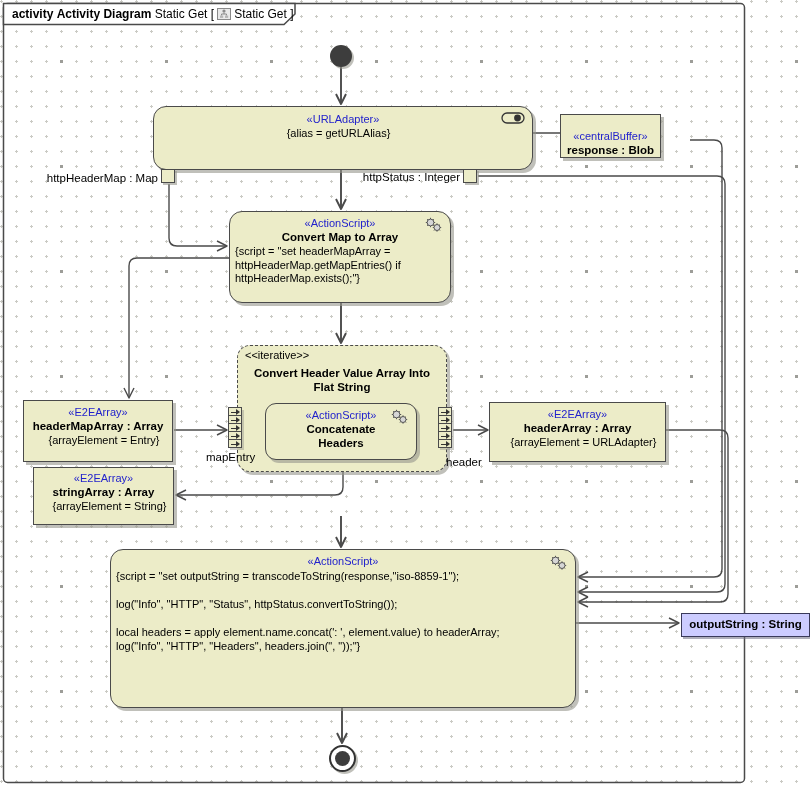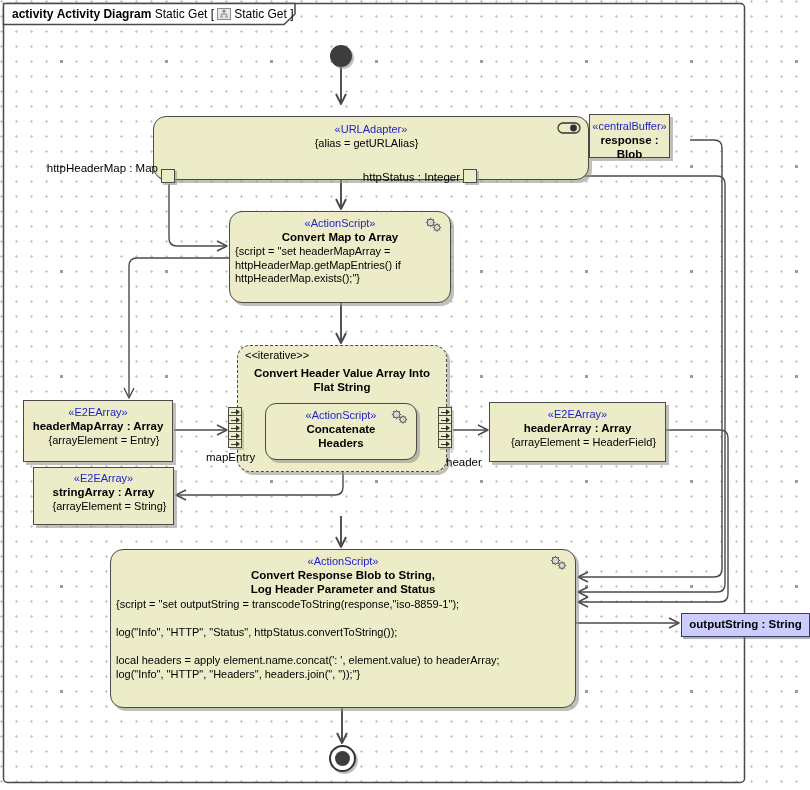--- a/index.html
+++ b/index.html
@@ -142,37 +142,37 @@
         <circle cx="7" cy="3" r="1.6" fill="#8a8a8a"></circle>
         <path d="M7,4.5 V6 M4.5,6 H9.5 M4.5,6 V7.5 M9.5,6 V7.5" stroke="#8a8a8a" fill="none"></path>
         <rect x="3" y="7.5" width="3.2" height="2.4" fill="#b5b5b5"></rect>
         <rect x="8" y="7.5" width="3.2" height="2.4" fill="#b5b5b5"></rect>
       </svg><span>Static Get</span>
     <span>]</span>
   </div>
 
   <div class="initial"></div>
 
-  <div class="node round" style="left:153px;top:116px;width:436px;height:64px;padding-top:5px;">
+  <div class="node round" style="left:153px;top:106px;width:380px;height:64px;padding-top:5px;">
     <div class="stereo">«URLAdapter»</div>
     <div class="tag-right">{alias = getURLAlias}</div>
     <span class="corner-icon">
       <svg width="24" height="12" viewBox="0 0 24 12">
           <rect x="1" y="1" width="22" height="10" rx="5" fill="none" stroke="#333" stroke-width="1.3"></rect>
           <circle cx="16.5" cy="6" r="3.4" fill="#333"></circle>
         </svg>
     </span>
   </div>
 
-  <div class="node" style="left:589px;top:114px;width:81px;height:44px;padding-top:4px;">
+  <div class="node" style="left:560px;top:114px;width:101px;height:44px;padding-top:14px;">
     <div class="stereo">«centralBuffer»</div>
     <div class="nname">response : Blob</div>
   </div>
 
-  <div class="lbl lbl-r" style="left:28px;top:162px;width:130px;">httpHeaderMap : Map</div>
+  <div class="lbl lbl-r" style="left:28px;top:172px;width:130px;">httpHeaderMap : Map</div>
   <div class="pin" style="left:161px;top:169px;"></div>
   <div class="lbl lbl-r" style="left:358px;top:171px;width:102px;">httpStatus : Integer</div>
   <div class="pin" style="left:463px;top:169px;"></div>
 
   <div class="node round" style="left:229px;top:211px;width:222px;height:92px;padding-top:4px;">
     <div class="stereo">«ActionScript»</div>
     <div class="nname">Convert Map to Array</div>
     <div class="script multiline">{script = "set headerMapArray =
 httpHeaderMap.getMapEntries() if
 httpHeaderMap.exists();"}</div>
@@ -233,27 +233,25 @@
     <div class="tag-center">{arrayElement = Entry}</div>
   </div>
   <div class="node" style="left:33px;top:467px;width:141px;height:58px;padding-top:3px;">
     <div class="stereo">«E2EArray»</div>
     <div class="nname">stringArray : Array</div>
     <div class="tag-center">{arrayElement = String}</div>
   </div>
   <div class="node" style="left:489px;top:402px;width:177px;height:60px;padding-top:4px;">
     <div class="stereo">«E2EArray»</div>
     <div class="nname">headerArray : Array</div>
-    <div class="tag-center">{arrayElement = HeaderField}</div>
+    <div class="tag-center">{arrayElement = URLAdapter}</div>
   </div>
 
   <div class="node round" style="left:110px;top:549px;width:466px;height:159px;padding-top:4px;">
     <div class="stereo">«ActionScript»</div>
-    <div class="nname multiline">Convert Response Blob to String,
-Log Header Parameter and Status</div>
     <div class="script multiline" style="line-height:14px;">{script = "set outputString = transcodeToString(response,"iso-8859-1");
 
 log("Info", "HTTP", "Status", httpStatus.convertToString());
 
 local headers = apply element.name.concat(': ', element.value) to headerArray;
 log("Info", "HTTP", "Headers", headers.join(", "));"}</div>
     <span class="corner-icon">
       <svg width="19" height="16" viewBox="0 0 19 16">
           <g stroke="#555" fill="#d6d6d6" stroke-width="1">
             <circle cx="6.5" cy="5.5" r="3.4"></circle>

